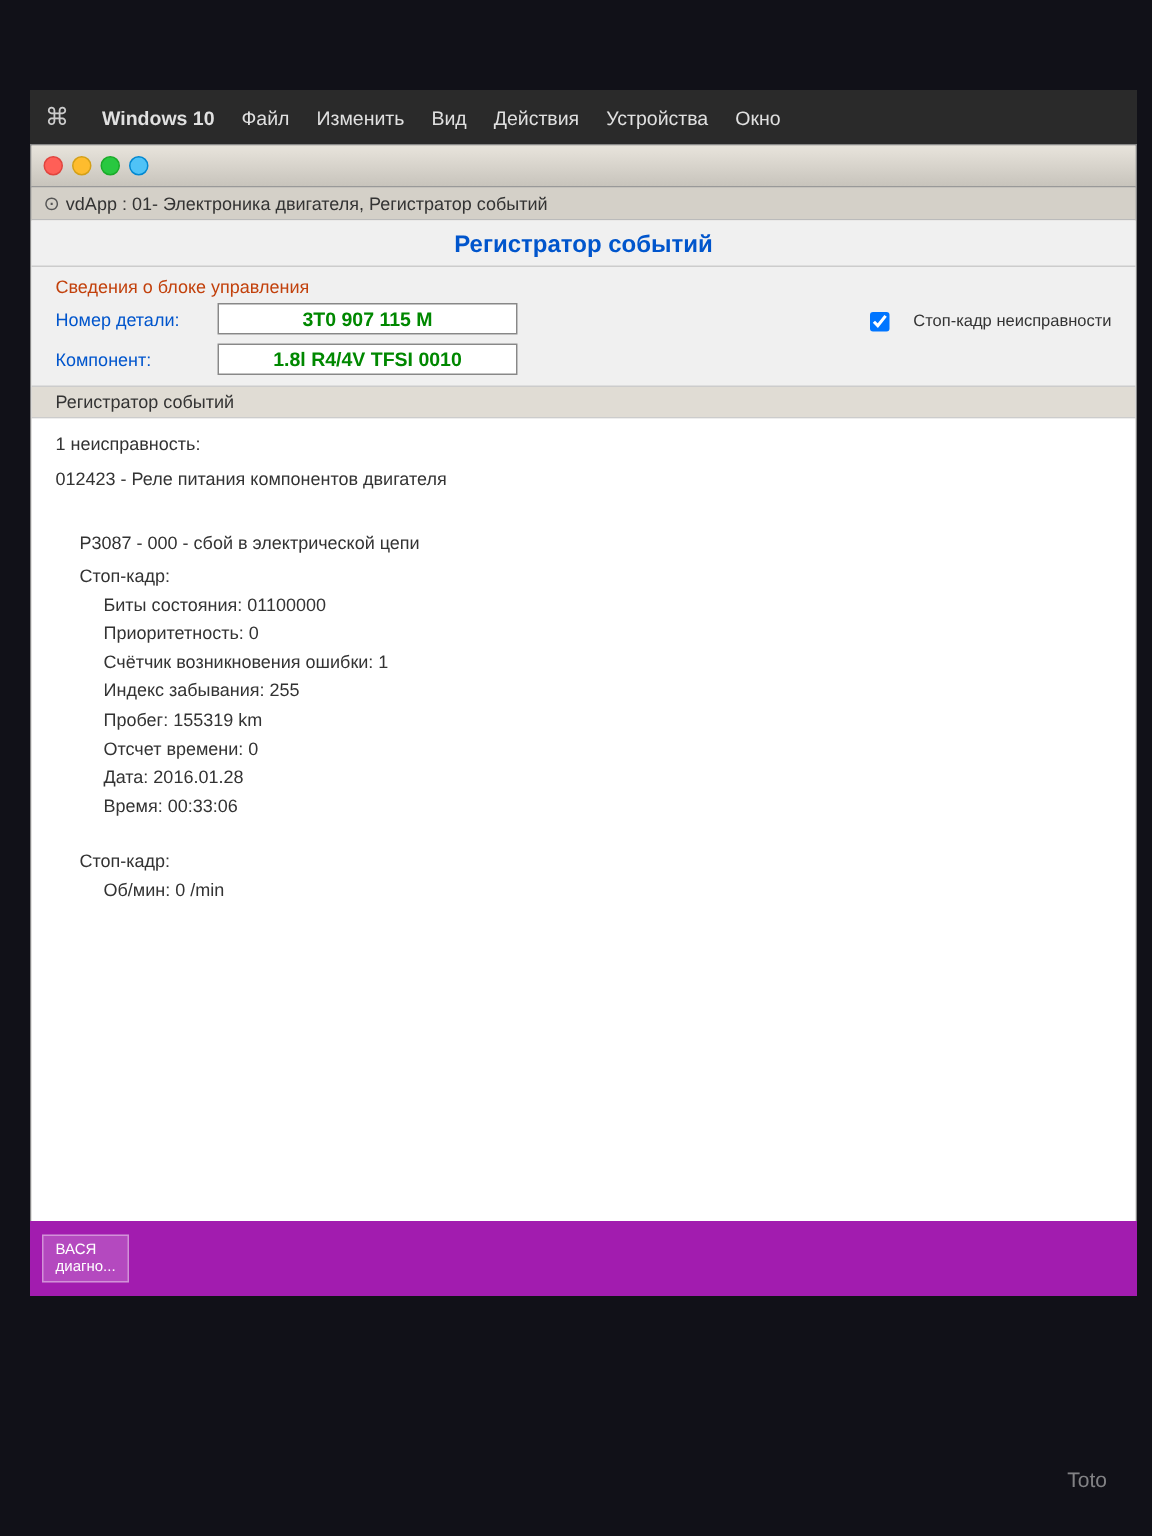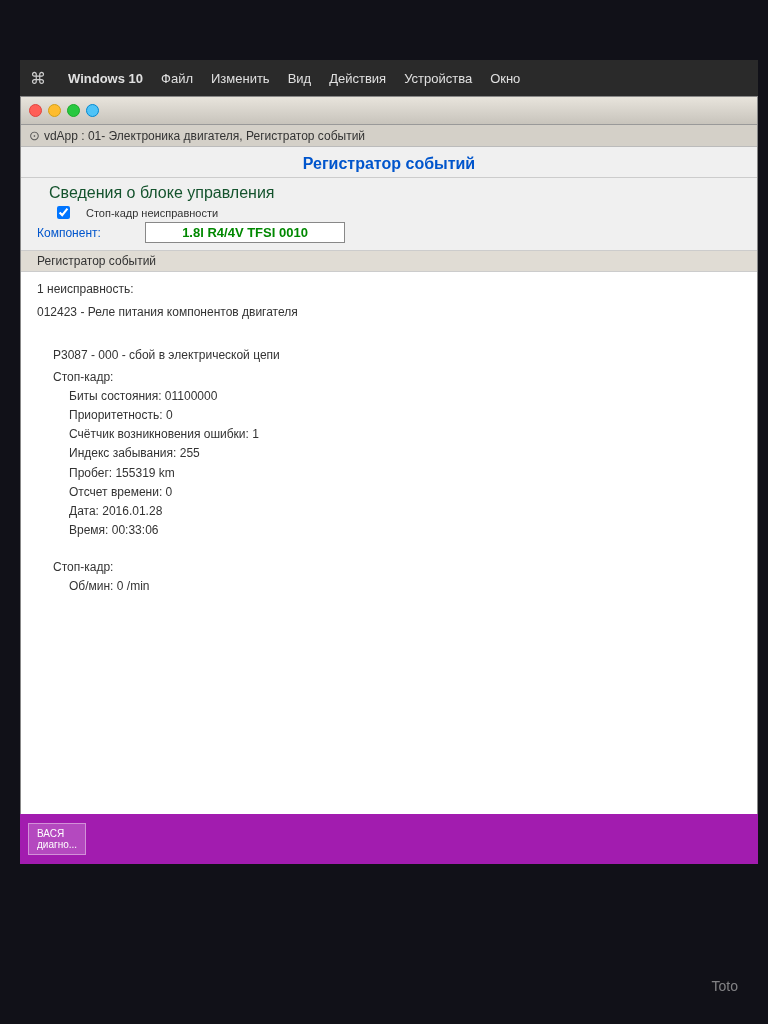--- a/index.html
+++ b/index.html
@@ -120,24 +120,23 @@
       font-weight: bold;
     }
 
     
     .info-section {
       padding: 6px 16px 4px;
       background: #f0f0f0;
       border-bottom: 1px solid #ccc;
     }
     .info-section .section-label {
-      font-size: 16px;
-      color: #14532d;
+      font-size: 12px;
+      color: #c2410c;
       margin-bottom: 4px;
-      margin-left: 12px;
     }
     .info-row {
       display: flex;
       align-items: center;
       margin-bottom: 3px;
       gap: 8px;
     }
     .info-row .label {
       font-size: 12px;
       color: #0055cc;
@@ -307,20 +306,24 @@
   <div class="window-content">
 
     <div class="app-header">
       <h1>Регистратор событий</h1>
     </div>
 
     <div class="info-section">
       <div class="section-label">Сведения о блоке управления</div>
 
       <div class="info-row-with-cb">
+        <div class="info-row" style="flex:1;">
+          <span class="label">Номер детали:</span>
+          <span class="value-box">3T0 907 115 M</span>
+        </div>
         <div class="checkbox-area">
           <input type="checkbox" checked="" style="">
           <span>Стоп-кадр неисправности</span>
         </div>
       </div>
 
       <div class="info-row">
         <span class="label">Компонент:</span>
         <span class="value-box">1.8l R4/4V TFSI   0010</span>
       </div>

